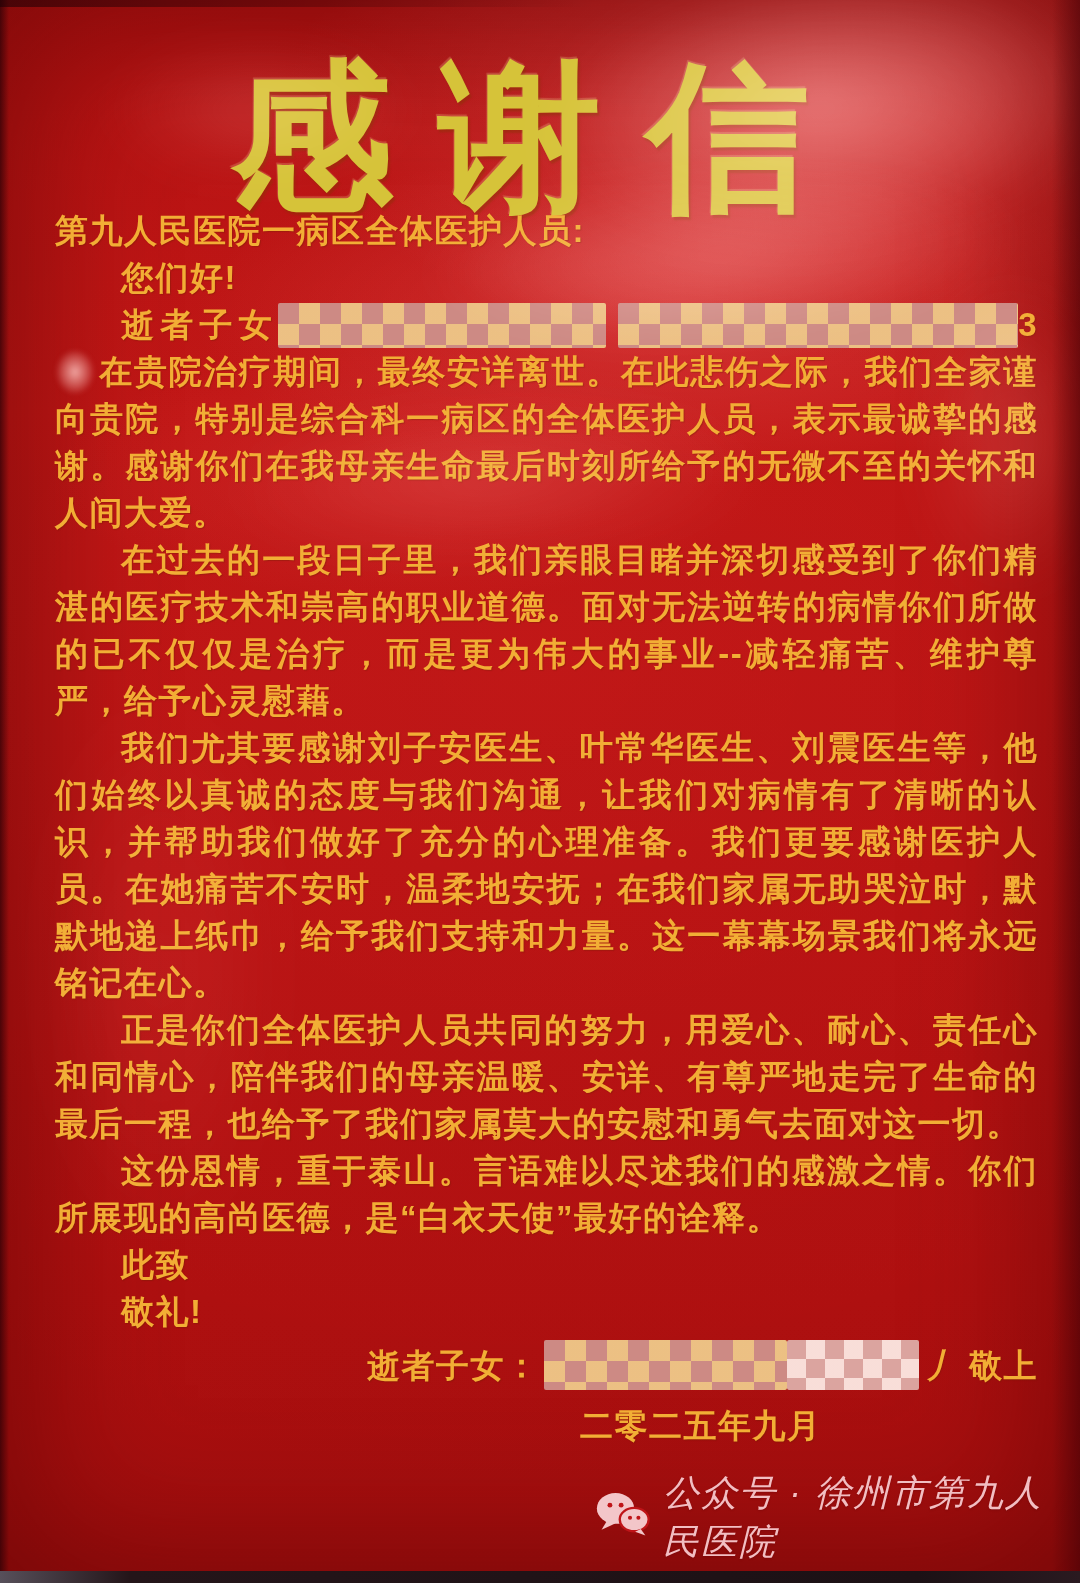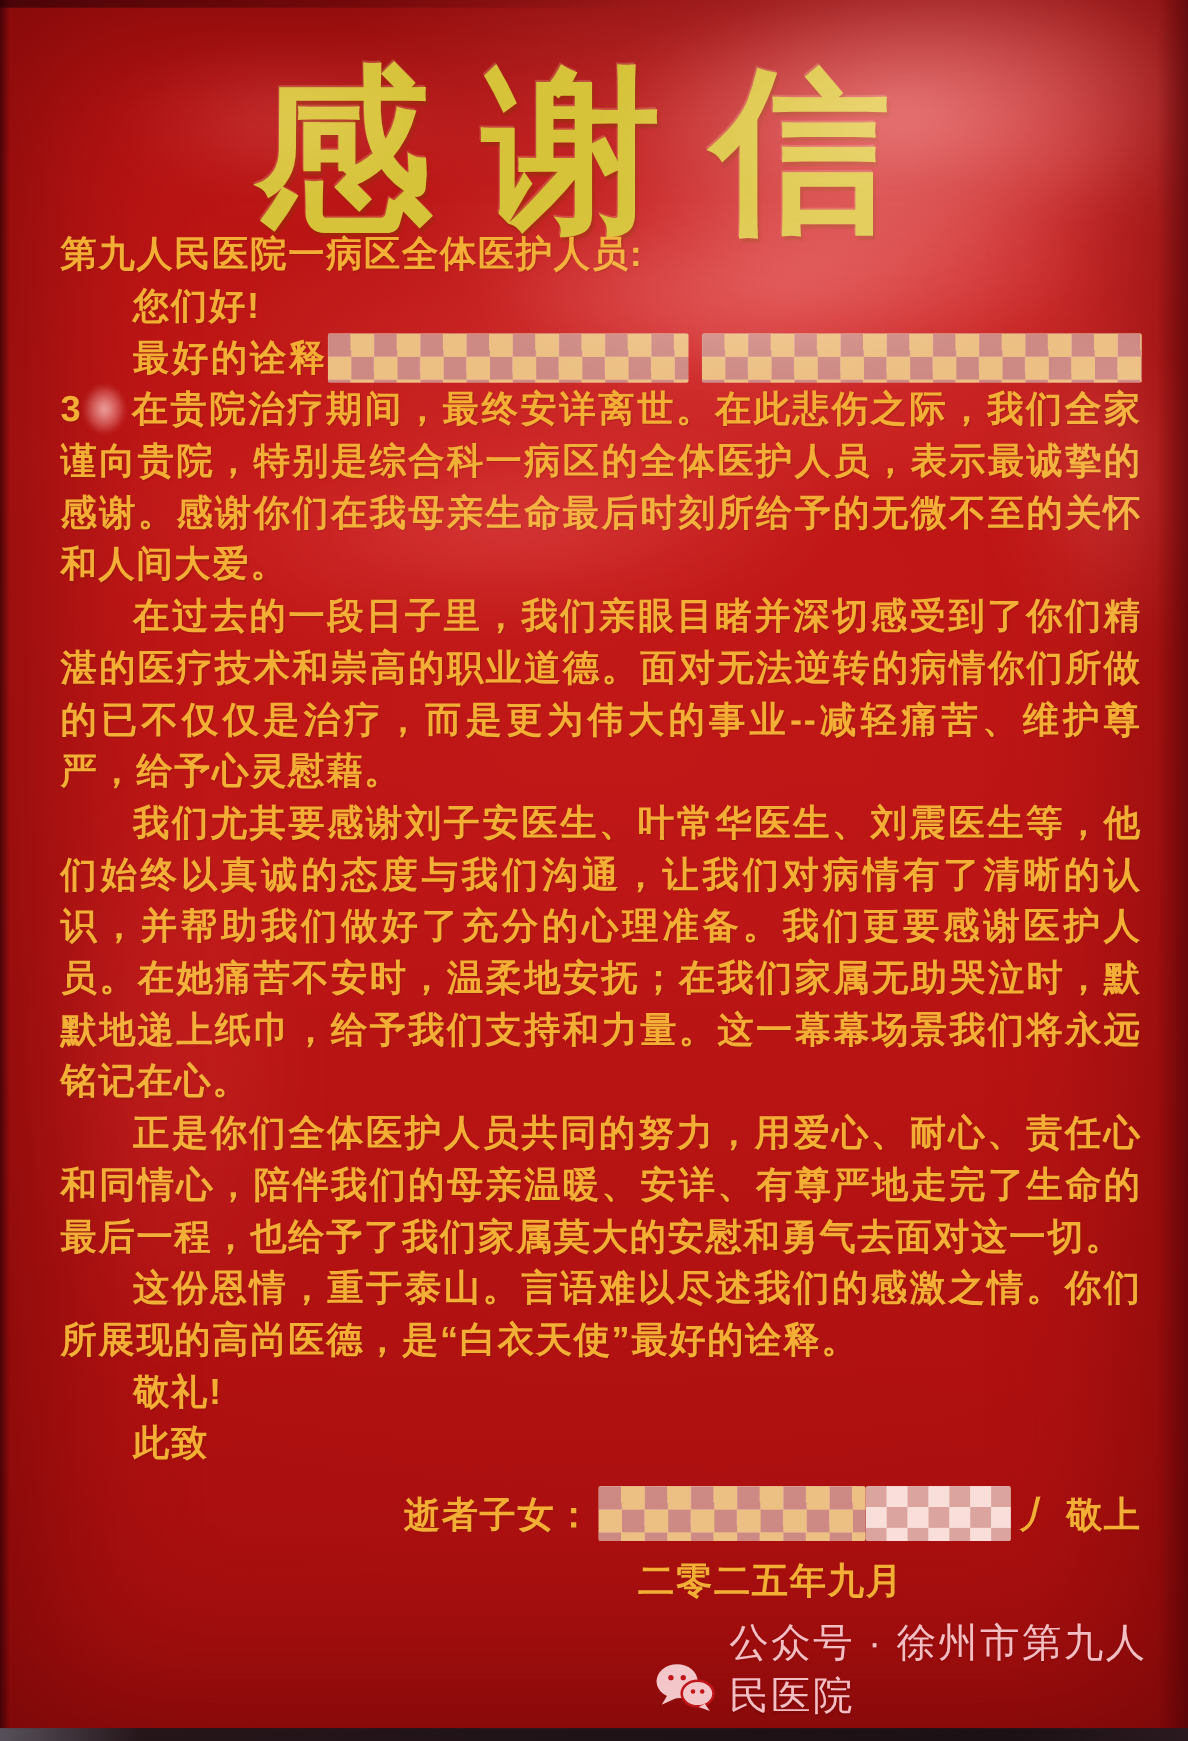--- a/index.html
+++ b/index.html
@@ -66,37 +66,38 @@
   }
   .m1{width:328px;margin-right:12px;}
   .m2{width:400px;}
   .blur-blob{
     display:inline-block;width:40px;height:46px;vertical-align:-12px;margin-right:4px;
     background:radial-gradient(closest-side,rgba(250,190,185,.85),rgba(235,150,145,.45) 62%,rgba(235,150,145,0));
     filter:blur(2px);border-radius:6px;
   }
 
   .signature{
-    margin-top:16px;
+    margin-top:5px;
     padding-left:312px;
     display:flex;align-items:center;
     white-space:nowrap;
   }
   .sig-m1{width:250px;height:50px;margin-left:4px;}
   .sig-m2{width:135px;height:50px;}
   .frag{display:inline-block;margin:0 6px 0 10px;transform:skewX(-14deg);}
   .date{padding-left:525px;margin-top:12px;}
 
   .footer{
     position:absolute;z-index:4;
     left:595px;bottom:16px;
-    display:flex;align-items:flex-end;gap:12px;
+    display:flex;align-items:center;gap:12px;
     color:#f2bec2;
     font-size:36px;font-weight:400;letter-spacing:2px;
     text-shadow:0 1px 2px rgba(90,0,10,.3);
+    font-style:italic;
   }
   .bottom-strip{
     position:absolute;z-index:7;left:0;right:0;bottom:0;height:12px;
     background:linear-gradient(90deg,#57505a,#241519 12%,#1c1115 85%,#2a1a20);
   }
 </style>
 </head>
 <body>
 
 <div class="poster">
@@ -110,29 +111,29 @@
   <div class="edge-left"></div>
   <div class="edge-top"></div>
   <div class="edge-right"></div>
 
   <div class="title">感谢信</div>
 
   <div class="letter">
     <p>第九人民医院一病区全体医护人员:</p>
     <p class="indent">您们好!</p>
 
-    <p class="indent"><span>最好的诠释</span><span class="mosaic m1"></span><span class="mosaic m2"></span><span>3</span><span class="blur-blob"></span><span>在贵院治疗期间，最终安详离世。在此悲伤之际，我们全家谨向贵院，特别是综合科一病区的全体医护人员，表示最诚挚的感谢。感谢你们在我母亲生命最后时刻所给予的无微不至的关怀和人间大爱。</span></p>
+    <p class="indent"><span>逝者子女</span><span class="mosaic m1"></span><span class="mosaic m2"></span><span>3</span><span class="blur-blob"></span><span>在贵院治疗期间，最终安详离世。在此悲伤之际，我们全家谨向贵院，特别是综合科一病区的全体医护人员，表示最诚挚的感谢。感谢你们在我母亲生命最后时刻所给予的无微不至的关怀和人间大爱。</span></p>
 
     <p class="indent">在过去的一段日子里，我们亲眼目睹并深切感受到了你们精湛的医疗技术和崇高的职业道德。面对无法逆转的病情你们所做的已不仅仅是治疗，而是更为伟大的事业--减轻痛苦、维护尊严，给予心灵慰藉。</p>
     <p class="indent">我们尤其要感谢刘子安医生、叶常华医生、刘震医生等，他们始终以真诚的态度与我们沟通，让我们对病情有了清晰的认识，并帮助我们做好了充分的心理准备。我们更要感谢医护人员。在她痛苦不安时，温柔地安抚；在我们家属无助哭泣时，默默地递上纸巾，给予我们支持和力量。这一幕幕场景我们将永远铭记在心。</p>
     <p class="indent">正是你们全体医护人员共同的努力，用爱心、耐心、责任心和同情心，陪伴我们的母亲温暖、安详、有尊严地走完了生命的最后一程，也给予了我们家属莫大的安慰和勇气去面对这一切。</p>
     <p class="indent">这份恩情，重于泰山。言语难以尽述我们的感激之情。你们所展现的高尚医德，是“白衣天使”最好的诠释。</p>
 
+    <p class="indent">此致</p>
     <p class="indent">敬礼!</p>
-    <p class="indent">此致</p>
 
     <div class="signature">
       <span>逝者子女：</span>
       <span class="mosaic sig-m1"></span>
       <span class="mosaic light sig-m2"></span>
       <span class="frag">丿</span>
       <span>敬上</span>
     </div>
 
     <div class="date">二零二五年九月</div>

